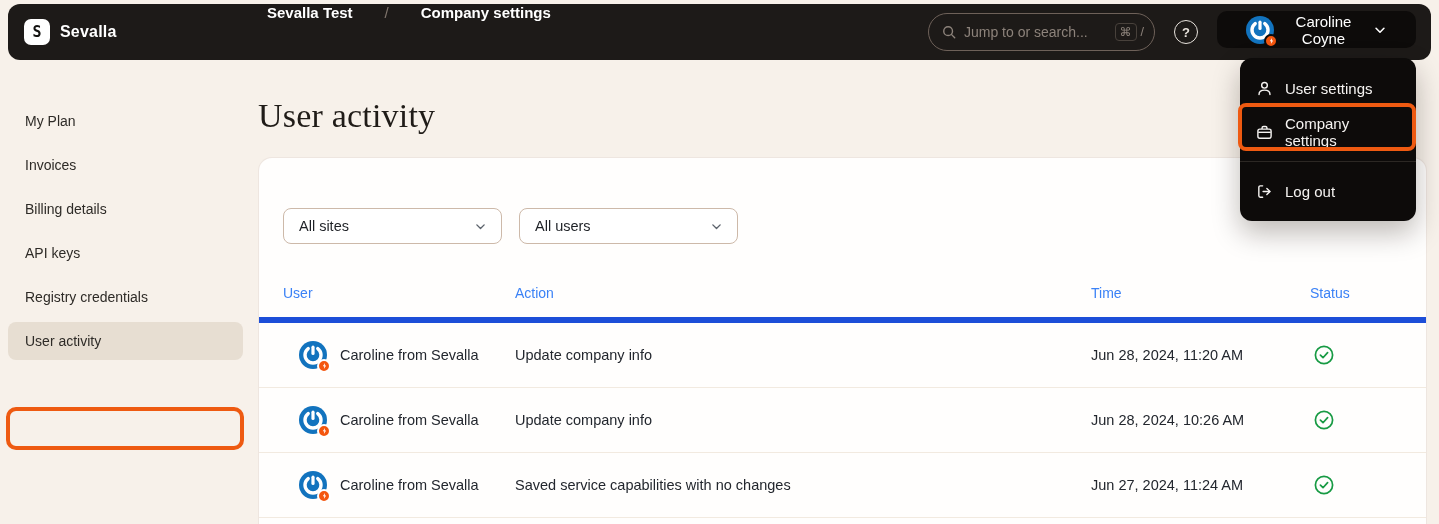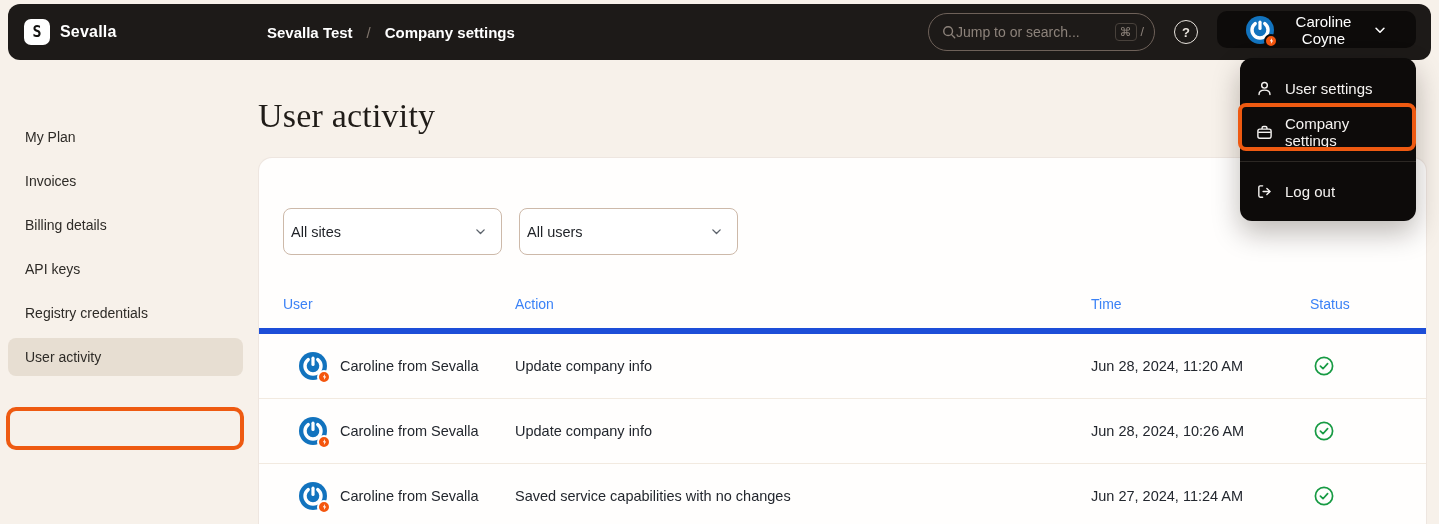--- a/index.html
+++ b/index.html
@@ -18,27 +18,27 @@
     background:#1d1a18; border-radius:12px;
   }
   .brand { position:absolute; left:16px; top:50%; transform:translateY(-50%);
     display:flex; align-items:center; gap:10px; cursor:pointer; }
   .logo-mark { width:26px; height:26px; background:#fff; border-radius:7px;
     display:flex; align-items:center; justify-content:center; }
   .logo-mark span { font-size:15px; font-weight:800; color:#131210; font-family:"DejaVu Sans Mono", monospace; }
   .brand-name { color:#fff; font-size:16px; font-weight:600; letter-spacing:.2px; }
 
   .breadcrumb { position:absolute; left:259px; top:0; height:100%;
-    display:flex; align-items:center; gap:14px; font-size:15px; font-weight:600; color:#fff; }
+    display:flex; align-items:flex-start; gap:32px; font-size:15px; font-weight:600; color:#fff; }
   .crumb-sep { color:#80766d; font-weight:400; }
   .crumb { cursor:pointer; }
 
   .search { position:absolute; left:920px; top:9px; width:227px; height:38px;
     border:1px solid #6e6159; border-radius:19px; display:flex; align-items:center;
-    padding:0 10px 0 13px; cursor:text; }
+    gap:8px; padding:0 10px 0 13px; cursor:text; }
   .search svg { flex:0 0 auto; }
   .search input { flex:1; min-width:0; background:transparent; border:none; outline:none;
     color:#d6cfc8; font-size:14px; font-family:inherit; }
   .search input::placeholder { color:#8d837b; }
   .kbd { display:flex; align-items:center; gap:4px; color:#8d837b; font-size:12.5px; }
   .kbd .key { border:1px solid #48413b; border-radius:4px; padding:1px 4px; font-size:12px; line-height:1.2; }
 
   .help { position:absolute; left:1166px; top:16px; width:24px; height:24px;
     border:1.6px solid #e8e3dd; border-radius:50%; background:transparent; color:#e8e3dd;
     font-size:13px; font-weight:700; display:flex; align-items:center; justify-content:center;
@@ -61,36 +61,36 @@
   
   .user-menu { position:absolute; left:1240px; top:58px; width:176px;
     background:#0d0b0a; border-radius:12px; padding:8px 0 8px 0; z-index:50;
     box-shadow:0 12px 28px rgba(20,10,0,.28); }
   .menu-item { height:44px; display:flex; align-items:center; gap:12px; padding:0 16px;
     color:#f5f3f1; font-size:15px; font-weight:400; cursor:pointer; }
   .menu-item svg { flex:0 0 auto; }
   .menu-divider { height:1px; background:#2c2824; margin:7px 0; }
 
   
-  .sidebar { position:absolute; left:0; top:60px; width:300px; padding-top:58px; }
+  .sidebar { position:absolute; left:0; top:60px; width:300px; padding-top:42px; }
   .side-item { margin:0 15px 6px 8px; width:235px; height:38px; border-radius:8px;
     display:flex; align-items:center; padding:0 17px; font-size:14px; font-weight:500;
     color:#2e2b27; cursor:pointer; }
   .side-item.active { background:#e7ded2; }
 
   
   .main { position:absolute; left:258px; top:60px; width:1169px; }
   .page-title { font-family:"Liberation Serif", serif; font-weight:500; font-size:34px;
     line-height:40px; color:#201c18; margin-top:36px; letter-spacing:.2px; }
   .card { margin-top:21px; height:620px; background:#fffefd; border-radius:14px;
     border:1px solid rgba(205,185,169,.35); }
   .filters { padding:50px 0 0 24px; display:flex; gap:17px; }
-  .select { width:219px; height:47px; background:#fff; border:1px solid #cdb9a9;
+  .select { width:219px; height:36px; background:#fff; border:1px solid #cdb9a9;
     border-radius:8px; display:flex; align-items:center; justify-content:space-between;
-    padding:0 14px 0 7px; font-size:14.5px; font-weight:500; color:#1e2126;
+    padding:0 14px 0 15px; font-size:14.5px; font-weight:500; color:#1e2126;
     cursor:pointer; font-family:inherit; }
 
   .table { margin-top:24px; }
   .thead, .trow { display:grid; grid-template-columns:256px 576px 219px 1fr; align-items:center; }
   .thead { height:55px; font-size:14px; color:#3b82f6; border-bottom:6px solid #1d4ed8; }
   .thead .cell:first-child { padding-left:24px; }
   .trow { height:65px; border-bottom:1px solid #f2eae0; font-size:14.5px; color:#23272e; }
   .user-cell { display:flex; align-items:center; gap:13px; padding-left:40px; }
   .status-cell { padding-left:4px; display:flex; }
   .status-ok { display:flex; }

